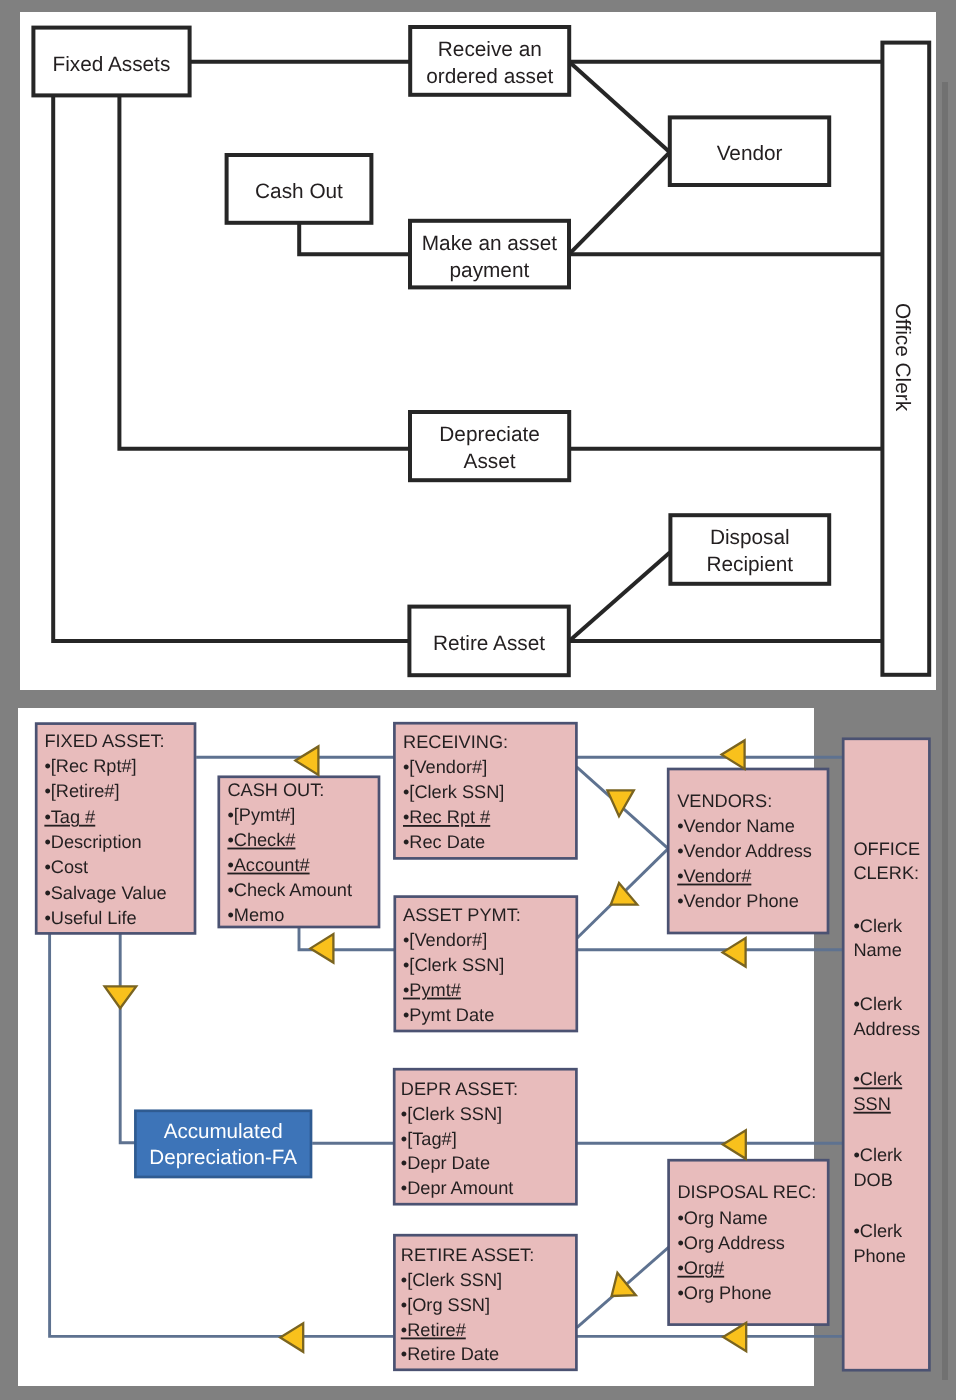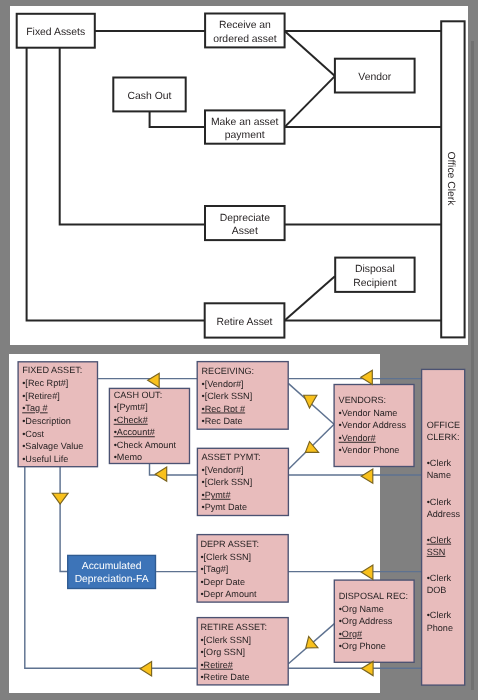--- a/index.html
+++ b/index.html
@@ -6,21 +6,21 @@
   html,body{margin:0;padding:0;}
   body{width:478px;height:700px;overflow:hidden;background:#808080;
        font-family:"Liberation Sans",sans-serif;
        -webkit-font-smoothing:antialiased;text-rendering:geometricPrecision;}
   #root{position:relative;width:478px;height:700px;}
   svg{display:block;position:absolute;}
   #svg-top{left:-0.5px;top:2.6px;}
   #svg-bot{left:-0.4px;top:-0.6px;}
   .panel{position:absolute;background:#ffffff;}
   #panel-top{left:9.5px;top:6.4px;width:458.4px;height:338.4px;}
-  #panel-bottom{left:9.4px;top:353.6px;width:371px;height:339.7px;}
+  #panel-bottom{left:9.4px;top:353.6px;width:371px;height:339.7px;padding-left:27px;}
   #scroll-track{position:absolute;left:471px;top:41px;width:2.5px;height:649px;background:#717171;}
   .pb{fill:#ffffff;stroke:#262626;stroke-width:2.0;}
   .pbt{font-family:"Liberation Sans",sans-serif;font-size:10.4px;fill:#231f20;
        text-anchor:middle;dominant-baseline:alphabetic;}
   .eb{fill:#e8bcbc;stroke:#4b5272;stroke-width:1.35;}
   .eb.accent{fill:#3d74b8;stroke:#2f5b91;}
   .ebt{font-family:"Liberation Sans",sans-serif;font-size:9.1px;fill:#231f20;}
   .ebt.pk{text-decoration:underline;}
   .ebt.accent-t{fill:#ffffff;text-anchor:middle;font-size:10.3px;}
 </style>

